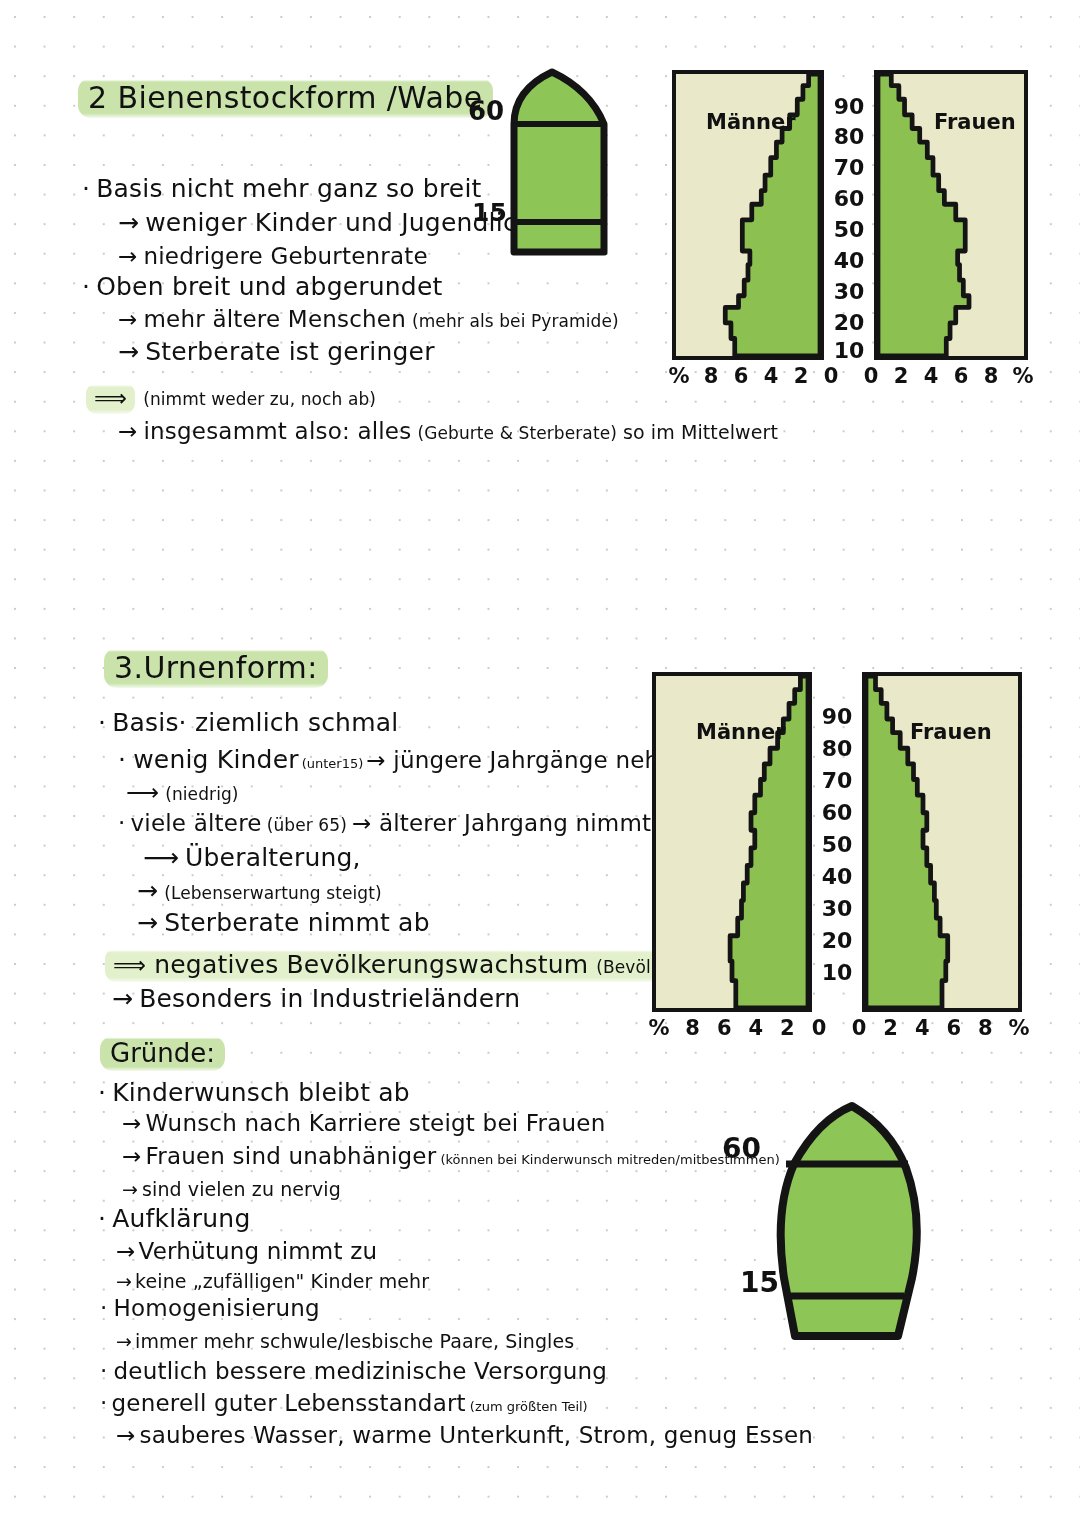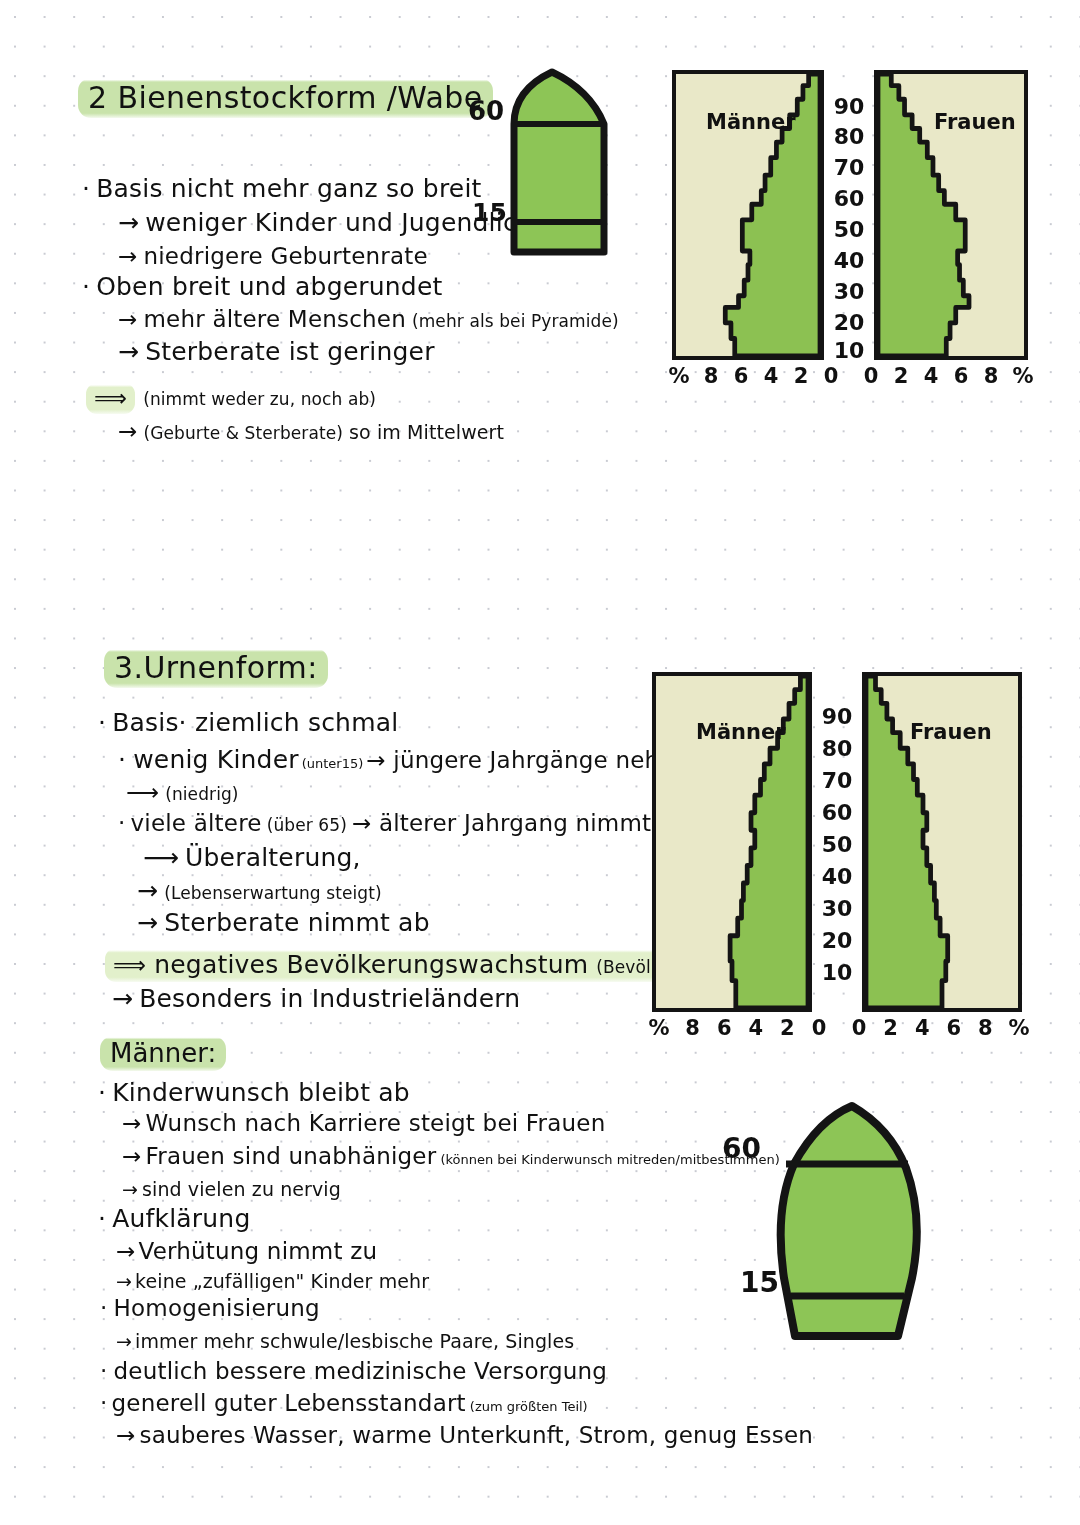--- a/index.html
+++ b/index.html
@@ -106,20 +106,21 @@
 
   <div class="row" style="left:86px;top:383px;align-items:center;">
     <span class="hl-soft" style="display:inline-flex;align-items:baseline;gap:8px;">
       <span class="med">⟹</span>
     </span>
     <span class="tiny" style="margin-left:2px;">(nimmt weder zu, noch ab)</span>
   </div>
 
   <div class="row" style="left:118px;top:418px;">
     <span class="med arrow">→</span>
+    <span class="med">insgesammt also: alles</span>
     <span class="tiny">(Geburte &amp; Sterberate)</span>
     <span class="sml">so im  Mittelwert</span>
   </div>
 
   <div class="shape" style="left:478px;top:62px;">
     <svg width="170" height="200" viewBox="0 0 170 200">
       <path d="M 36 190 L 36 62 Q 36 28 74 10 Q 112 28 126 62 L 126 190 Z" fill="#8dc556" stroke="#141414" stroke-width="7" stroke-linejoin="round"></path>
       <line x1="36" y1="62" x2="126" y2="62" stroke="#141414" stroke-width="6"></line>
       <line x1="36" y1="160" x2="126" y2="160" stroke="#141414" stroke-width="6"></line>
     </svg>
@@ -287,21 +288,21 @@
       <span style="width:22px;">0</span>
       <span style="width:22px;">2</span>
       <span style="width:22px;">4</span>
       <span style="width:22px;">6</span>
       <span style="width:22px;">8</span>
       <span style="width:26px;">%</span>
     </div>
   </div>
 
   <div class="txt" style="left:100px;top:1038px;font-size:26px;">
-    <span class="hl">Männer:</span>
+    <span class="hl">Gründe:</span>
   </div>
 
   <div class="row big" style="left:98px;top:1078px;">
     <span>·</span>
     <span>Kinderwunsch bleibt ab</span>
   </div>
   <div class="row med" style="left:122px;top:1110px;gap:4px;">
     <span class="arrow">→</span>
     <span>Wunsch nach Karriere steigt bei Frauen</span>
   </div>

